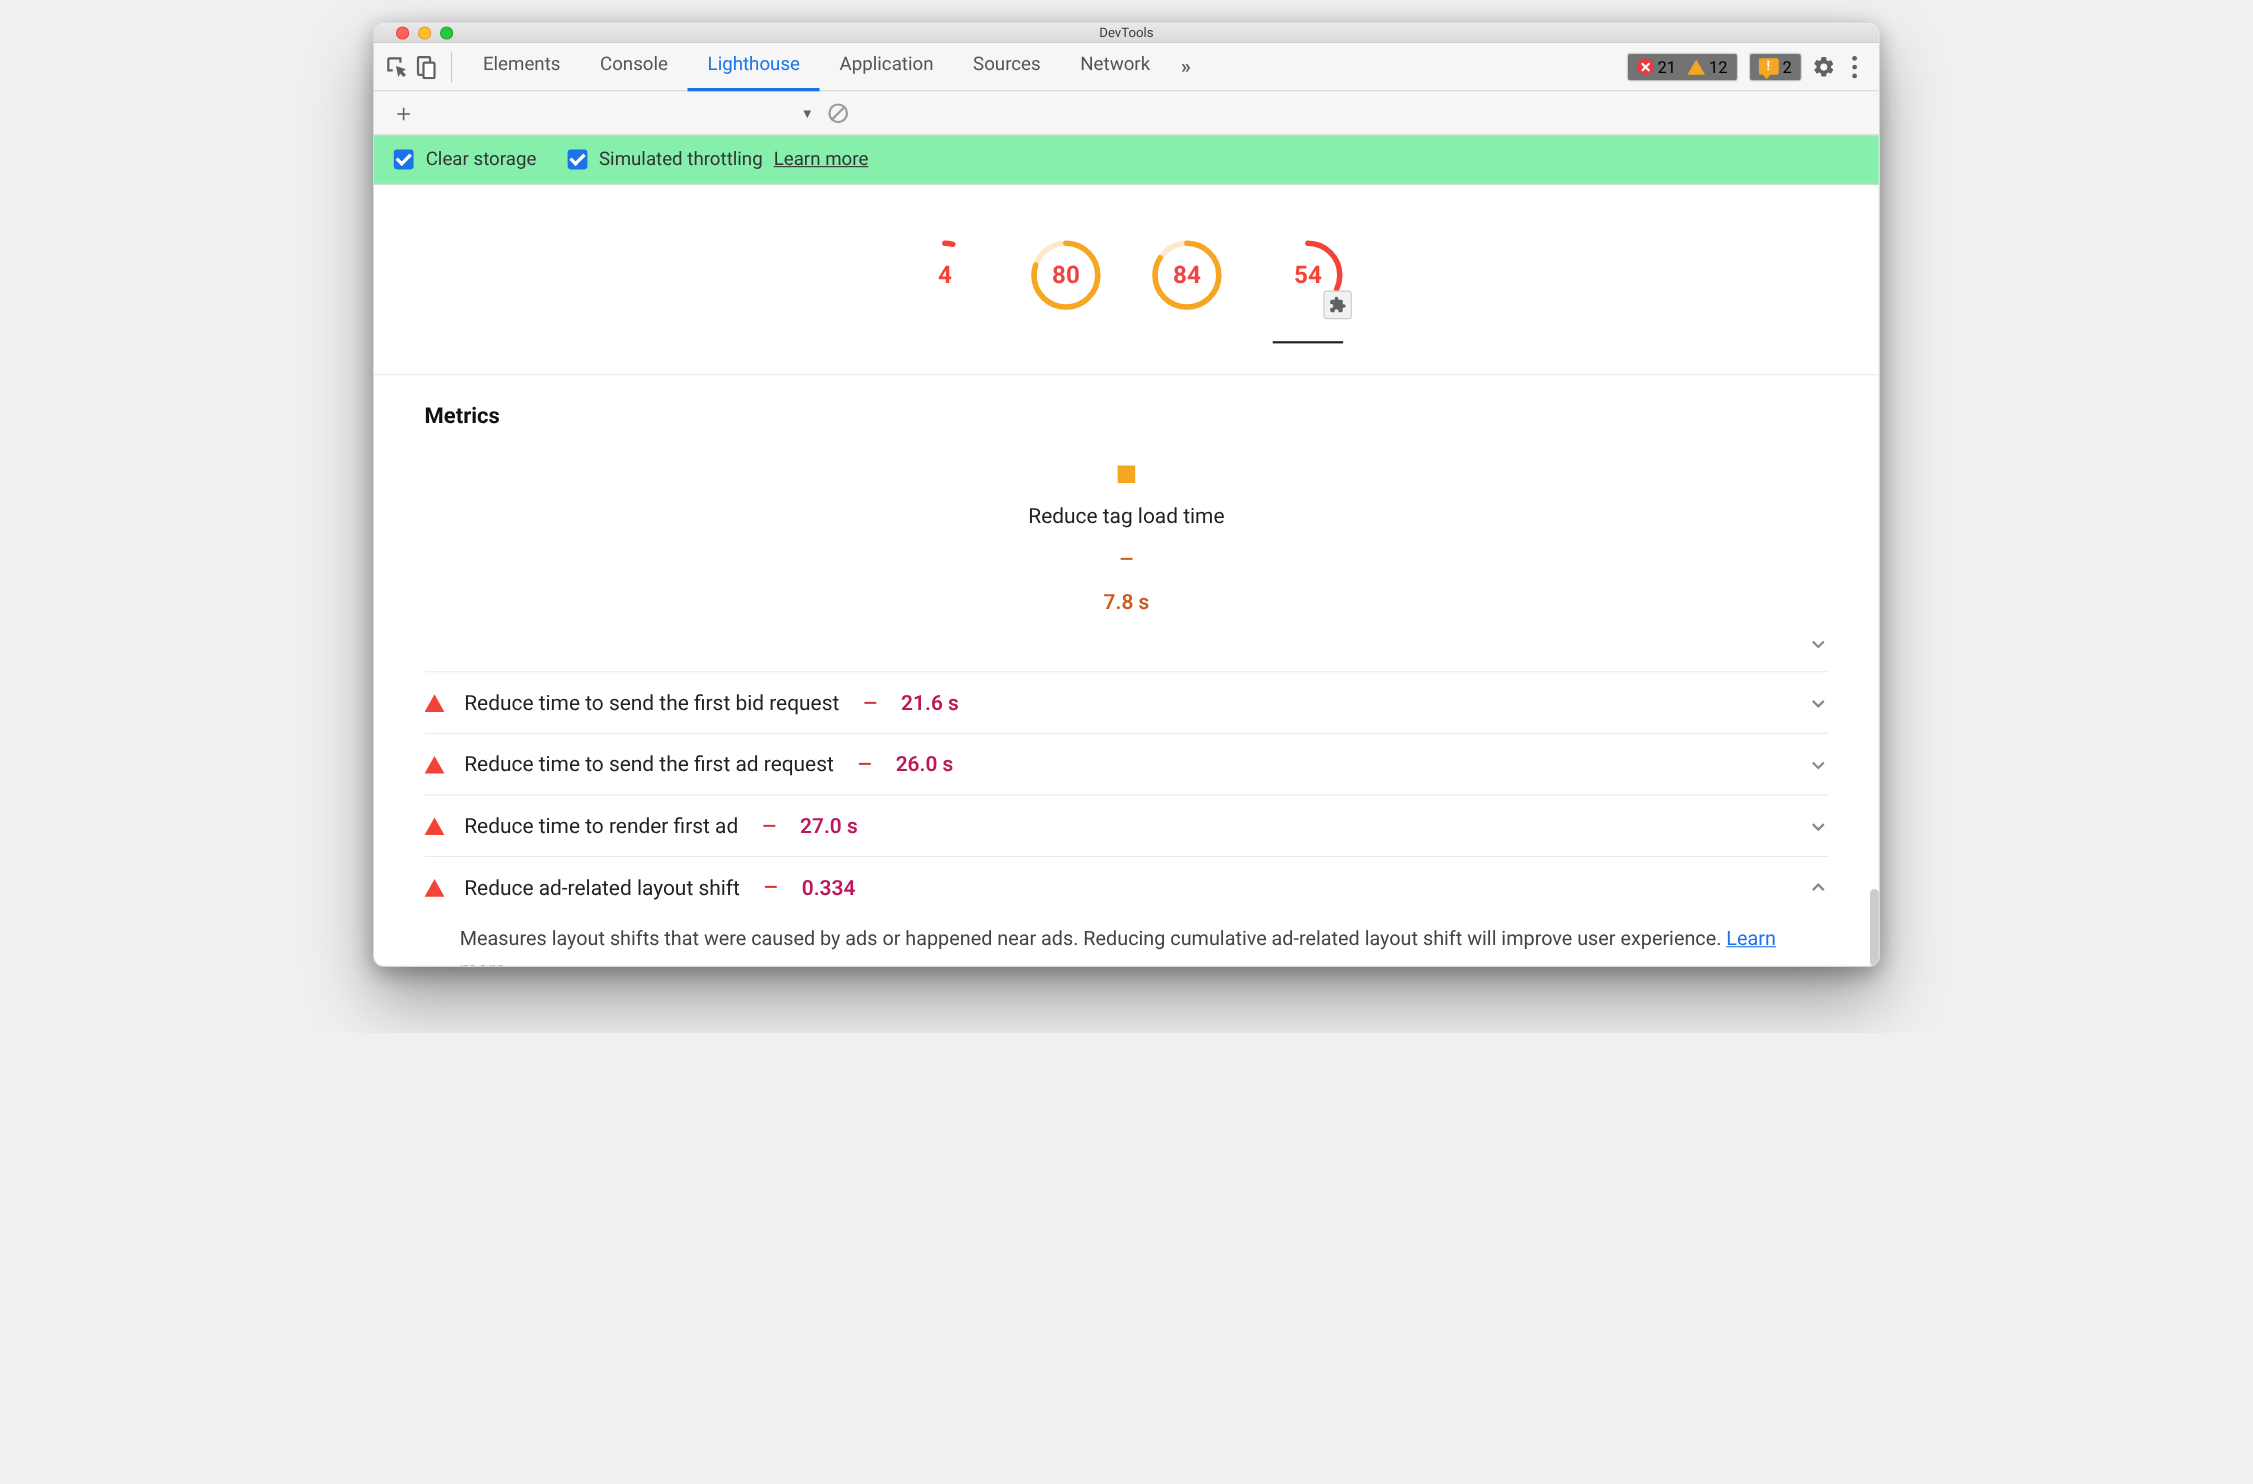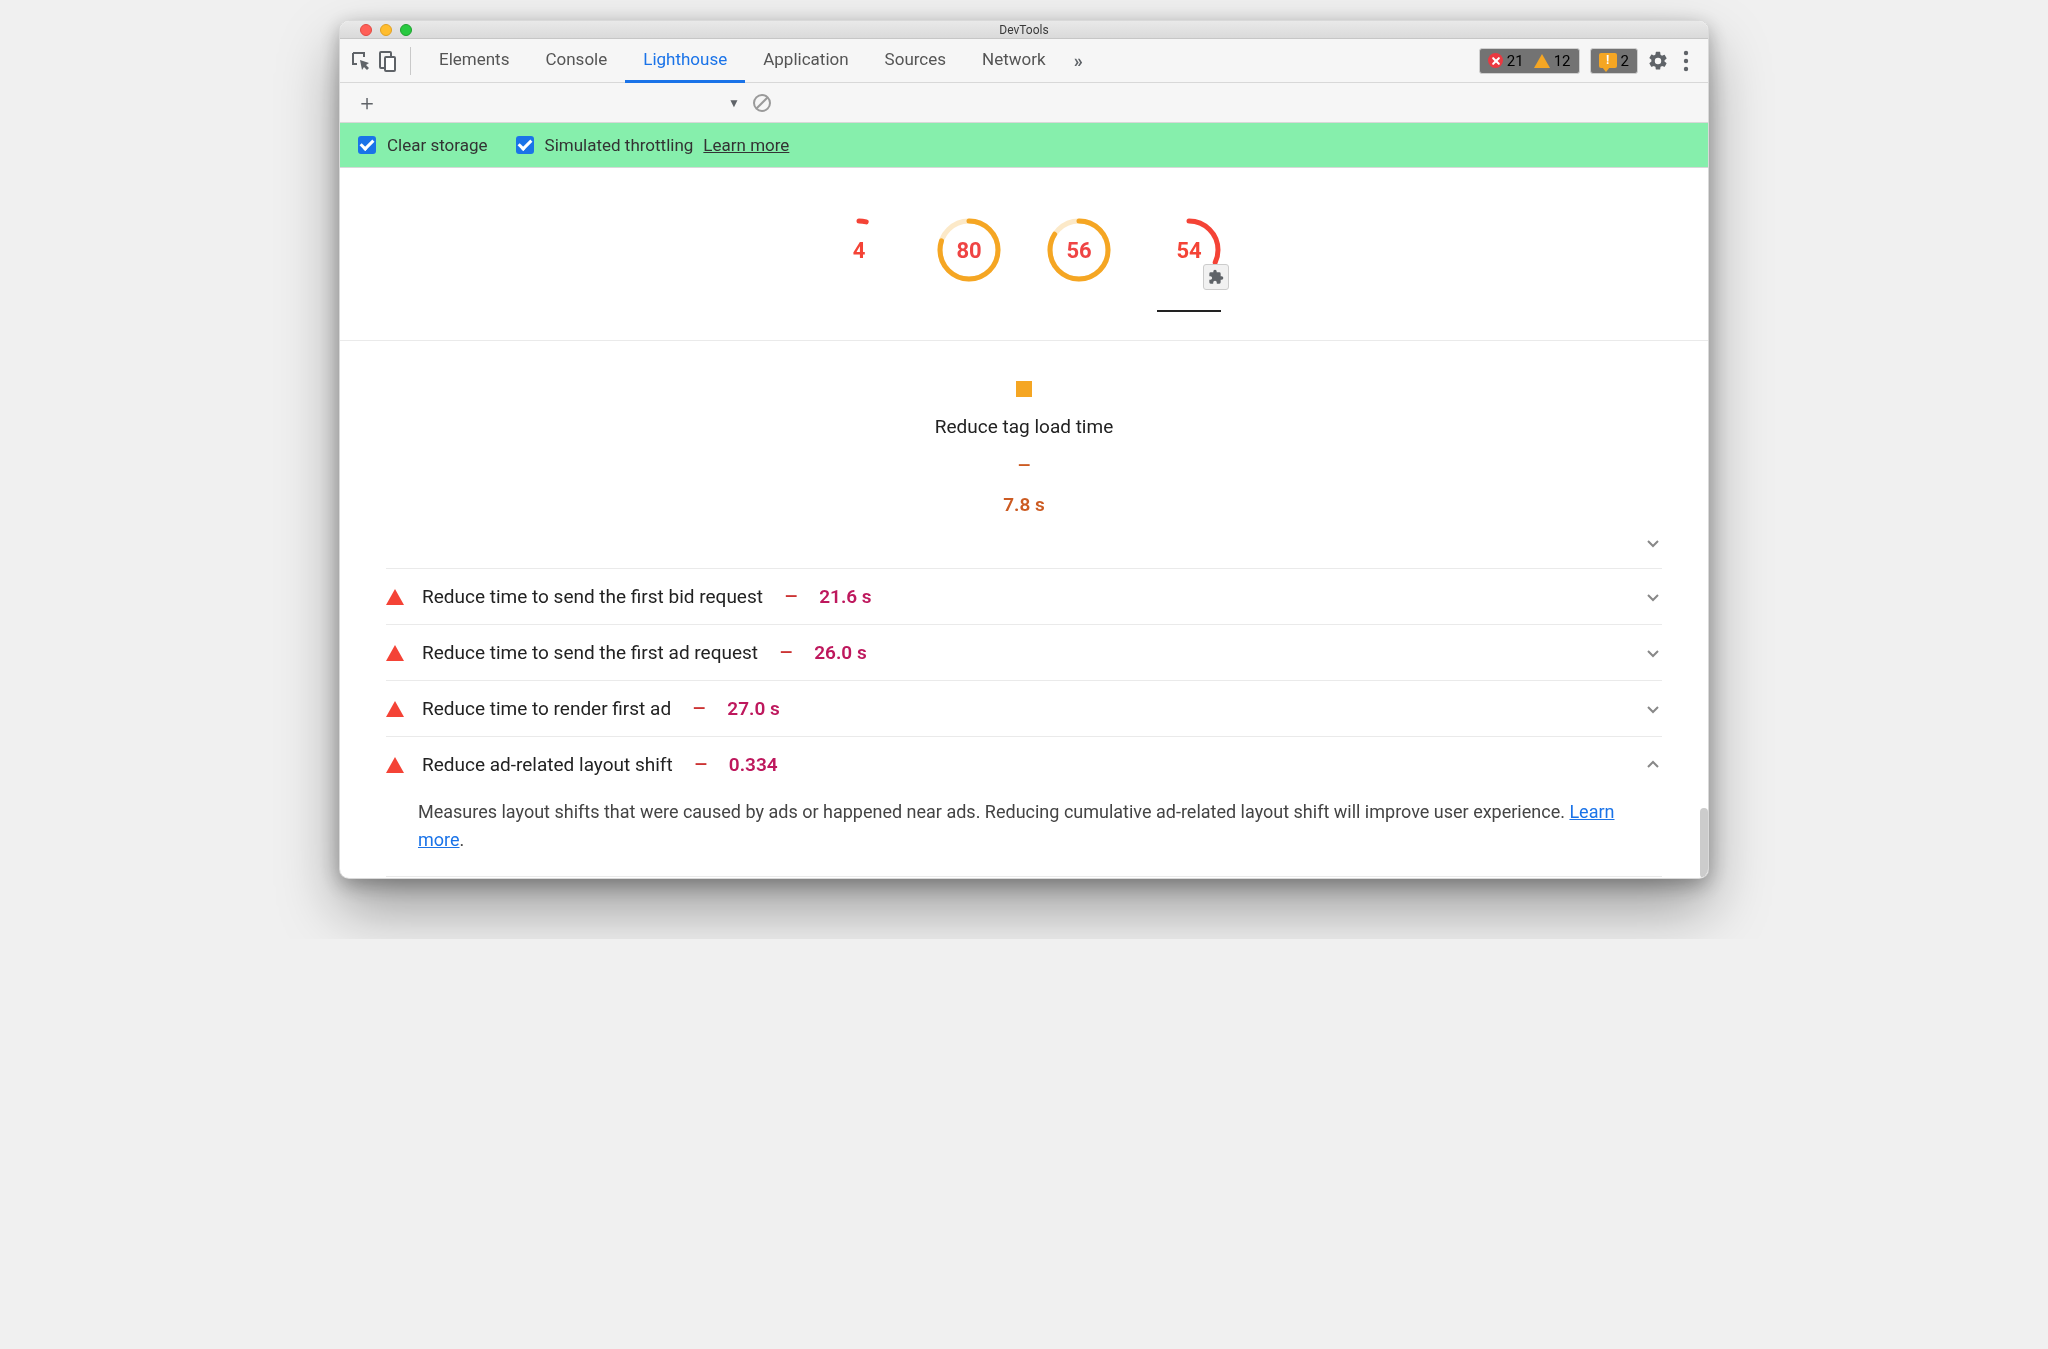--- a/index.html
+++ b/index.html
@@ -330,39 +330,40 @@
               <circle class="gauge-fg" cx="32" cy="32" r="29" stroke="#f5a623" stroke-dasharray="145.7698991265664 182.212373908208"></circle>
             </svg>
             <span class="num" style="position:absolute">80</span>
           </div>
           <div class="gauge orange">
             <div class="gauge-fill" style="background:transparent"></div>
             <svg width="64" height="64">
               <circle class="gauge-bg" cx="32" cy="32" r="29" stroke="#f5a623" opacity=".25"></circle>
               <circle class="gauge-fg" cx="32" cy="32" r="29" stroke="#f5a623" stroke-dasharray="153.05839408289472 182.212373908208"></circle>
             </svg>
-            <span class="num" style="position:absolute">56</span>
+            <span class="num" style="position:absolute">84</span>
           </div>
           <div class="plugin-wrap">
             <div class="gauge red">
               <div class="gauge-fill" style="background:#ffe6e6"></div>
               <svg width="64" height="64">
                 <circle class="gauge-fg" cx="32" cy="32" r="29" stroke="#f44336" stroke-dasharray="58.307959650626564 182.212373908208"></circle>
               </svg>
               <span class="num" style="position:absolute">54</span>
             </div>
             <div class="plugin-badge">
               <svg width="16" height="16" viewBox="0 0 24 24">
                 <path fill="#5f6368" d="M20.5 11H19V7a2 2 0 0 0-2-2h-4V3.5a2.5 2.5 0 0 0-5 0V5H4a2 2 0 0 0-2 2v3.8h1.5a2.7 2.7 0 0 1 0 5.4H2V20a2 2 0 0 0 2 2h3.8v-1.5a2.7 2.7 0 0 1 5.4 0V22H17a2 2 0 0 0 2-2v-4h1.5a2.5 2.5 0 0 0 0-5z"></path>
               </svg>
             </div>
           </div>
         </div>
 
       <div class="section">
+        <h2>Metrics</h2>
         <div id="metrics-container">
             <div class="metric-row ">
               <span class="icon-square"></span>
               <span class="metric-name">Reduce tag load time</span>
               <span class="dash orange">—</span>
               <span class="metric-val orange">7.8 s</span>
               <span class="expand-caret">
                 <svg width="18" height="18" viewBox="0 0 18 18">
                   <path d="M4 7l5 5 5-5" stroke="#888" stroke-width="2" fill="none"></path>
                 </svg>

